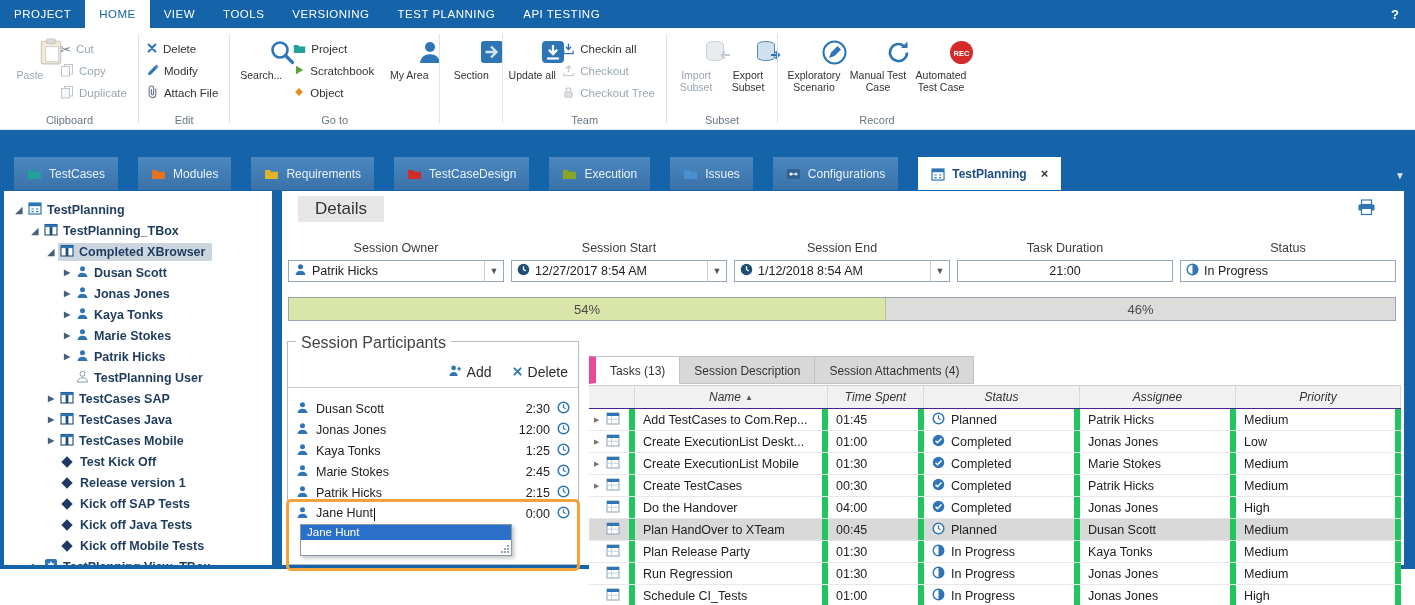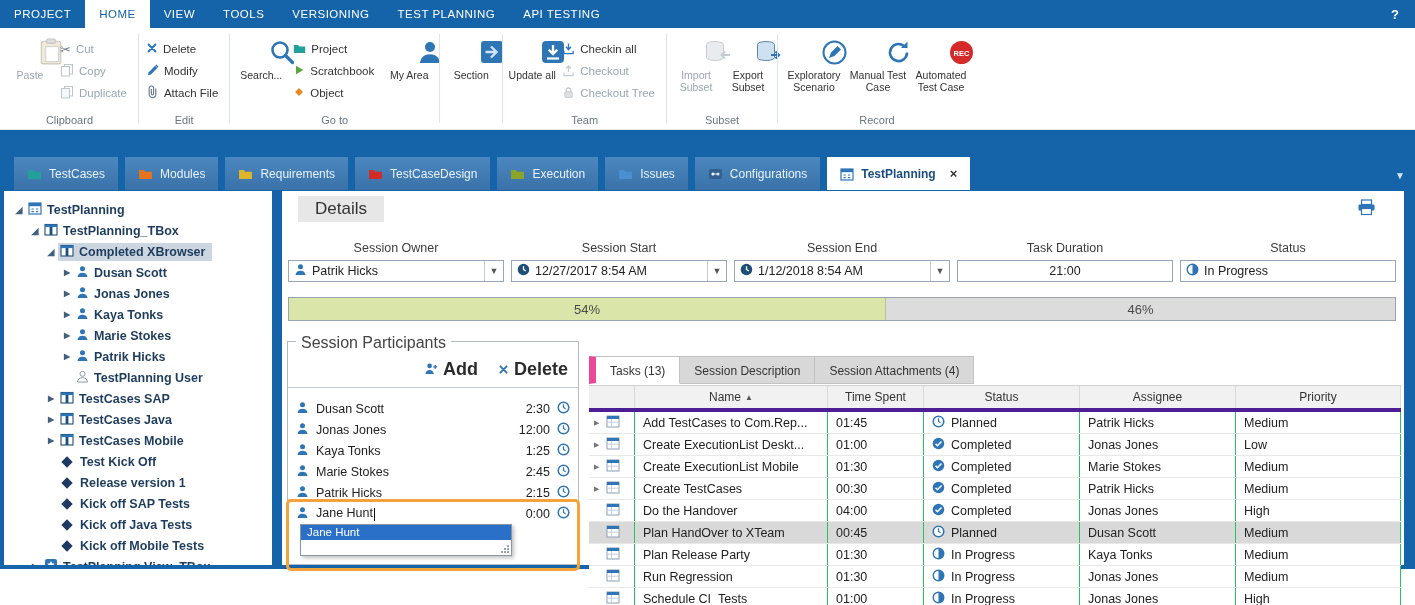--- a/index.html
+++ b/index.html
@@ -21,21 +21,21 @@
   .rlarge{width:52px;display:flex;flex-direction:column;align-items:center;padding-top:3px;font-size:10.5px;color:#333;text-align:center;line-height:1.18;}
   .rlarge .ric{height:34px;display:flex;align-items:center;justify-content:center;margin-left:41px;}
   .rsmallcol{display:flex;flex-direction:column;padding-top:6px;}
   .rsmall{height:22px;display:flex;align-items:center;gap:5px;font-size:11.5px;color:#333;padding:0 8px 0 4px;}
   .disabled{color:#9aa6b2;}
   .disabled svg{opacity:.55;}
   .cutglyph{font-size:13px;color:#6b7a8a;}
 
   
   .workspace{position:absolute;top:130px;left:0;right:0;bottom:0;background:#1563a8;}
-  .tabstrip{position:absolute;top:27px;left:14px;right:34px;height:33px;display:flex;gap:7px;}
+  .tabstrip{position:absolute;top:27px;left:14px;right:34px;height:33px;display:flex;gap:20px;}
   .tab{height:33px;display:flex;align-items:center;gap:7px;padding:0 13px;background:linear-gradient(#4b87bf,#3a72a9);color:#e9f2fa;font-size:12px;box-sizing:border-box;cursor:default;}
   .tab.active{background:#fff;color:#1c4d80;font-weight:bold;}
   .tab .close{margin-left:7px;color:#333;font-weight:bold;font-size:13px;}
   .overflow{position:absolute;right:10px;top:40px;color:#d7e6f3;font-size:10px;}
 
   .tree{position:absolute;top:61px;left:4px;width:268px;bottom:4px;background:#fff;overflow:hidden;padding-top:8px;box-sizing:border-box;}
   .main{position:absolute;top:61px;left:282px;right:11px;bottom:4px;background:#fff;}
 
   
   .trow{height:21px;display:flex;align-items:center;font-size:12.5px;font-weight:bold;color:#1e3c5d;}
@@ -57,46 +57,46 @@
   .combo.center{justify-content:center;padding-left:0;}
   .progressbar{position:absolute;left:6px;right:8px;top:106px;height:24px;border:1px solid #9aa4ae;display:flex;box-sizing:border-box;}
   .pseg{display:flex;align-items:center;justify-content:center;font-size:13px;color:#4a4a4a;box-sizing:border-box;}
   .pdone{background:#d9e5a9;border-right:1px solid #b9c489;width:54%;}
   .prem{background:#dcdcdc;flex:1;}
 
   
   .ppanel{position:absolute;left:5px;top:150px;width:292px;bottom:0;border:1px solid #b2bac2;box-sizing:border-box;}
   .ptitle{position:absolute;top:-8px;left:8px;background:#fff;padding:0 5px;font-size:16px;color:#444;}
   .pactions{display:flex;justify-content:flex-end;gap:20px;align-items:flex-end;height:46px;padding:0 10px 7px 0;border-bottom:1px solid #c6cdd3;box-sizing:border-box;}
-  .pact{display:flex;align-items:center;gap:5px;font-size:18px;color:#2b2b2b;font-weight:bold;}
+  .pact{display:flex;align-items:center;gap:5px;font-size:14px;color:#2b2b2b;}
   .plist{padding-top:10px;}
   .prow{height:21px;display:flex;align-items:center;padding:0 8px;font-size:12.5px;color:#222;}
   .prow .pname{flex:1;margin-left:7px;}
   .prow .ptime{margin-right:7px;}
   .cursorbar{display:inline-block;width:1px;height:13px;background:#111;vertical-align:middle;margin-left:1px;}
   .editbox{position:absolute;left:-2px;right:-2px;top:157px;height:66px;border:3px solid #f2a33c;border-radius:5px;pointer-events:none;z-index:6;}
   .pdrop{position:absolute;left:12px;top:182px;width:210px;height:30px;background:#fff;border:1px solid #8a97a5;box-shadow:2px 2px 4px rgba(0,0,0,.25);z-index:5;}
   .pditem{height:15px;line-height:15px;background:#2a6fc8;color:#fff;font-size:11.5px;padding-left:6px;}
   .pgrip{position:absolute;right:1px;bottom:1px;width:10px;height:10px;}
   .pgrip::before{content:"";position:absolute;width:2px;height:2px;right:1px;bottom:1px;background:#98a2ac;
     box-shadow:-3px 0 0 #98a2ac,-6px 0 0 #98a2ac,0 -3px 0 #98a2ac,-3px -3px 0 #98a2ac,0 -6px 0 #98a2ac;}
 
   
   .taskpanel{position:absolute;left:307px;top:165px;right:3px;bottom:0;}
   .ttabs{display:flex;height:29px;}
   .ttab{height:28px;line-height:28px;padding:0 14px;font-size:12px;color:#333;background:#d8d8d8;border:1px solid #c2c2c2;border-left:none;box-sizing:border-box;}
   .ttab:first-child{border-left:7px solid #ec4899;}
   .ttab.active{background:#fff;border-bottom-color:#fff;}
   .ttable{position:absolute;top:29px;left:0;right:0;bottom:0;border-top:1px solid #cfcfcf;}
-  .thead{display:flex;height:22px;background:#f1f1f1;border-bottom:4px solid #4c1d95;font-size:12px;color:#333;}
+  .thead{display:flex;height:22px;background:#f1f1f1;border-bottom:1px solid #4c1d95;font-size:12px;color:#333;font-style:italic;}
   .th{display:flex;align-items:center;justify-content:center;border-right:1px solid #d9d9d9;box-sizing:border-box;}
   .sort{font-size:8px;margin-left:4px;color:#555;}
   .trw{display:flex;height:21px;border-bottom:1px solid #e8e8e8;font-size:12.5px;color:#222;background:#fff;}
   .trw.selected{background:#d9d9d9;}
-  .td{display:flex;align-items:center;padding-left:8px;border-right:1px solid #22c55e;box-sizing:border-box;overflow:hidden;white-space:nowrap;}
+  .td{display:flex;align-items:center;padding-left:8px;border-right:6px solid #22c55e;box-sizing:border-box;overflow:hidden;white-space:nowrap;}
   .c0{width:46px;padding-left:5px;gap:4px;}
   .c1{width:193px;}.c2{width:96px;}.c3{width:156px;gap:6px;}.c4{width:156px;}.c5{flex:1;}
   .texp{font-size:7px;color:#777;width:8px;flex:none;}
   .texp.empty{visibility:hidden;}
 </style>
 </head>
 <body>
 
 <div id="stage">
 

